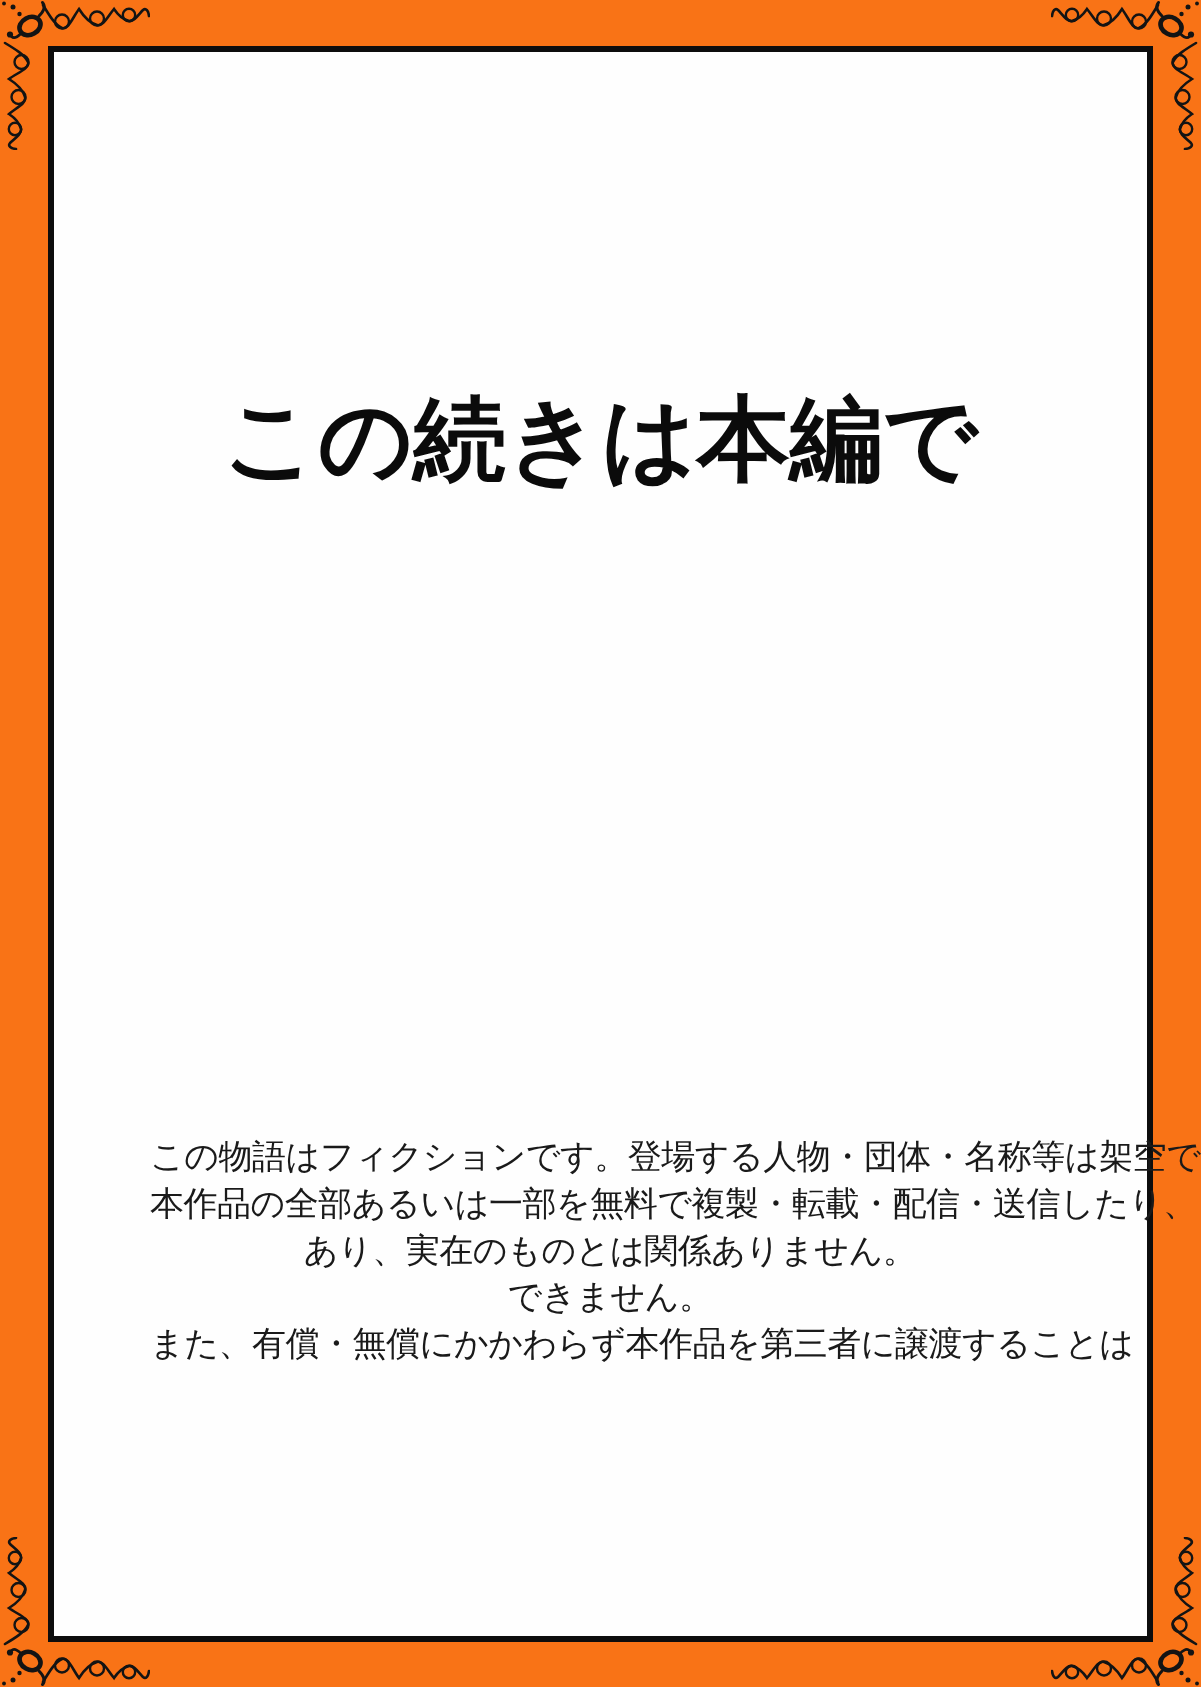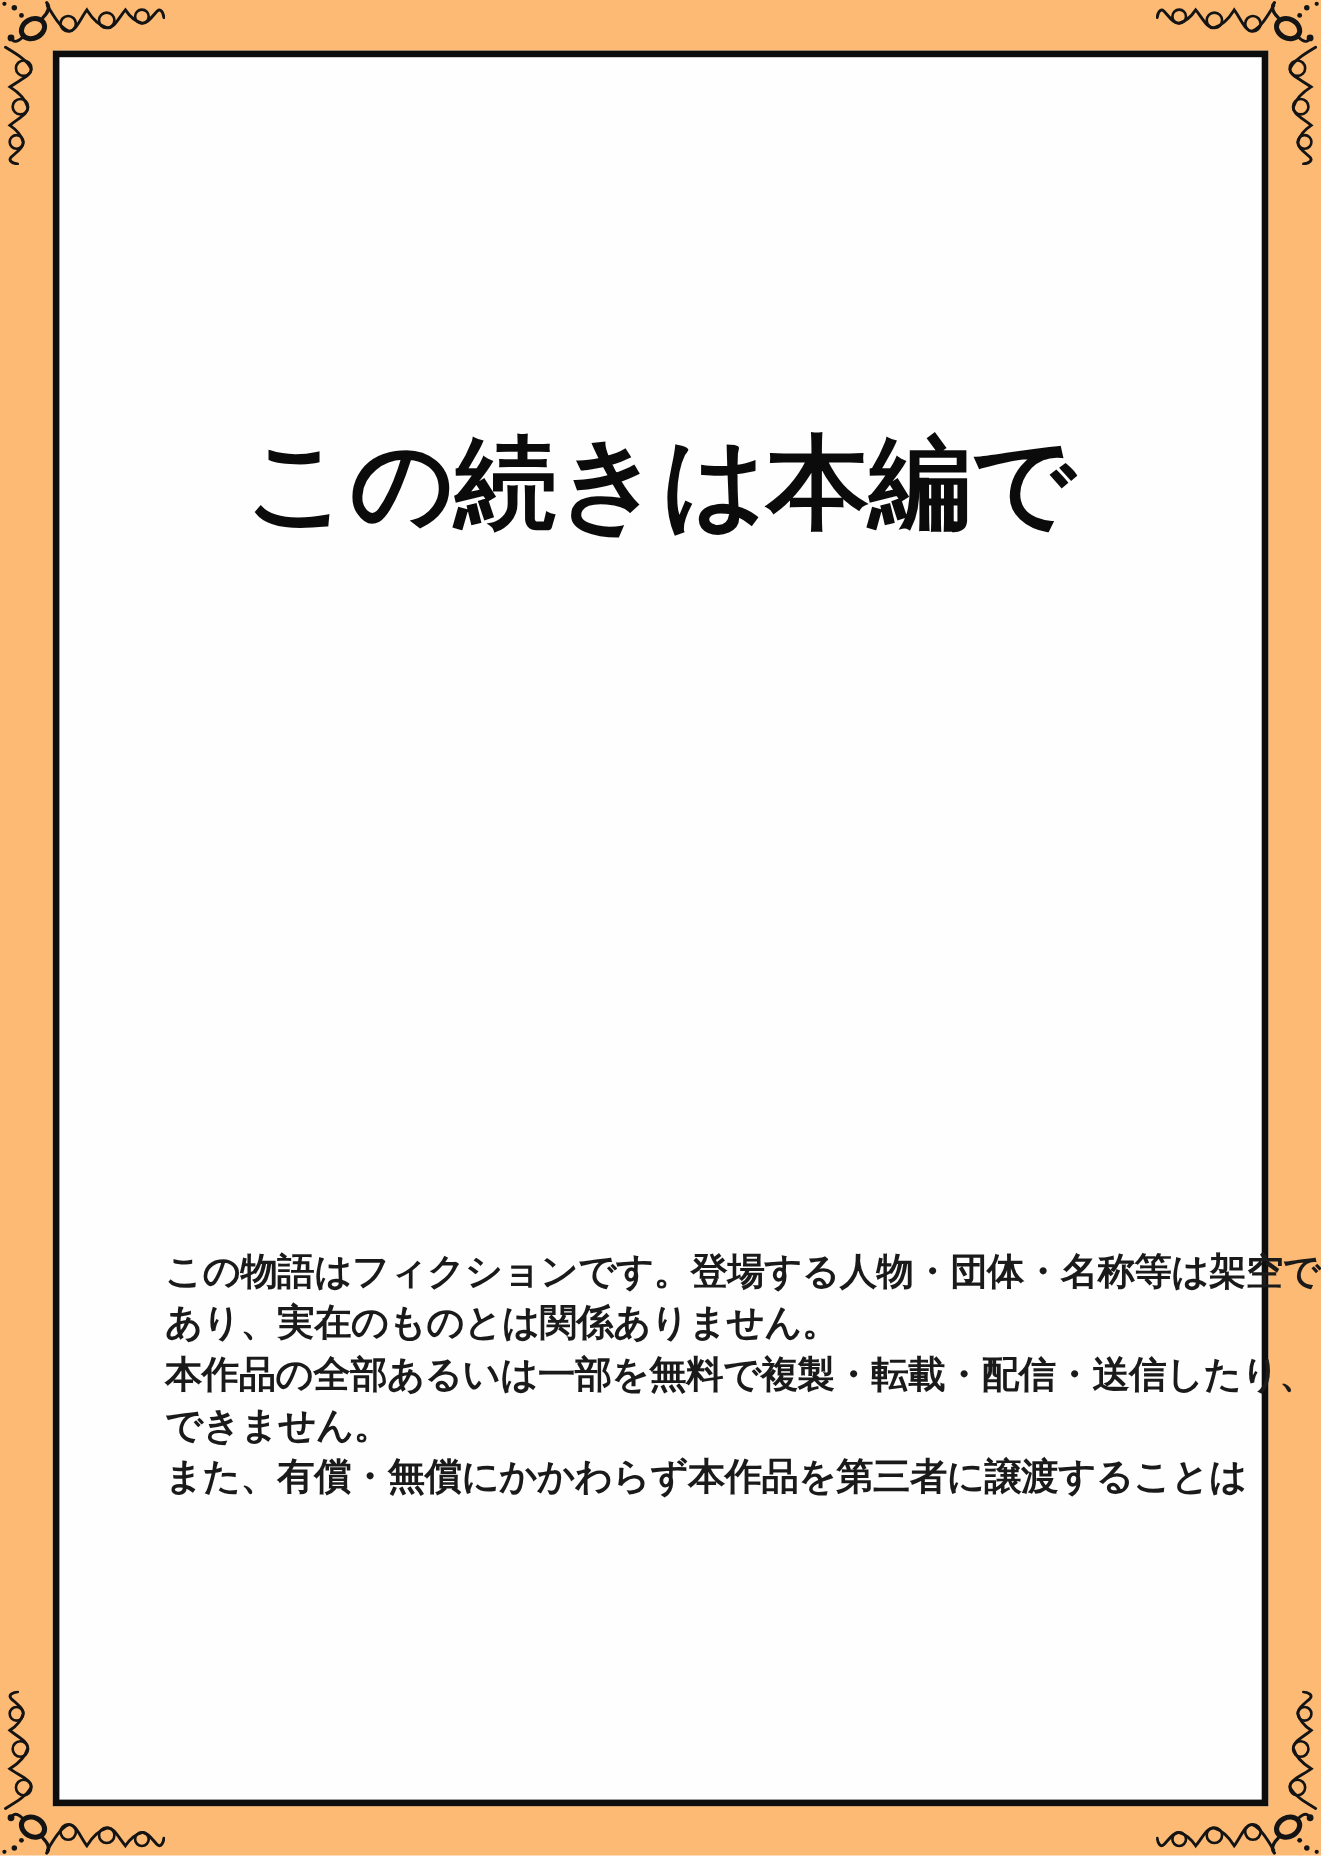--- a/index.html
+++ b/index.html
@@ -4,21 +4,21 @@
 <style>
   html, body {
     margin: 0;
     padding: 0;
     background: #ffffff;
   }
   .page {
     position: relative;
     width: 1201px;
     height: 1687px;
-    background: #fdba74;
+    background: #f97316;
     overflow: hidden;
     font-family: "Liberation Sans", "DejaVu Sans", sans-serif;
     color: #111111;
   }
   .frame {
     position: absolute;
     left: 48px;
     top: 46px;
     width: 1093px;
     height: 1584px;
@@ -48,24 +48,25 @@
     color: #0b0b0b;
     white-space: nowrap;
   }
   .disclaimer {
     position: absolute;
     left: 150px;
     top: 1133px;
     width: 920px;
     font-size: 34px;
     line-height: 46.8px;
-    font-weight: 700;
+    font-weight: 400;
     letter-spacing: -0.5px;
     color: #1a1a1a;
     white-space: nowrap;
+    text-align: center;
   }
   .hidden-defs {
     position: absolute;
     width: 0;
     height: 0;
     overflow: hidden;
   }
 </style>
 </head>
 <body>
@@ -114,19 +115,19 @@
   <svg class="corner-ornament br" viewBox="0 0 150 150">
       <use href="#flourish"></use>
     </svg>
 
   <div class="heading">
     <div>この続きは本編で</div>
   </div>
 
   <div class="disclaimer">
     <div>この物語はフィクションです。登場する人物・団体・名称等は架空で</div>
+    <div>本作品の全部あるいは一部を無料で複製・転載・配信・送信したり、</div>
     <div>あり、実在のものとは関係ありません。</div>
-    <div>本作品の全部あるいは一部を無料で複製・転載・配信・送信したり、</div>
     <div>できません。</div>
     <div>また、有償・無償にかかわらず本作品を第三者に譲渡することは</div>
   </div>
 
 </div>
 
 </body></html>

